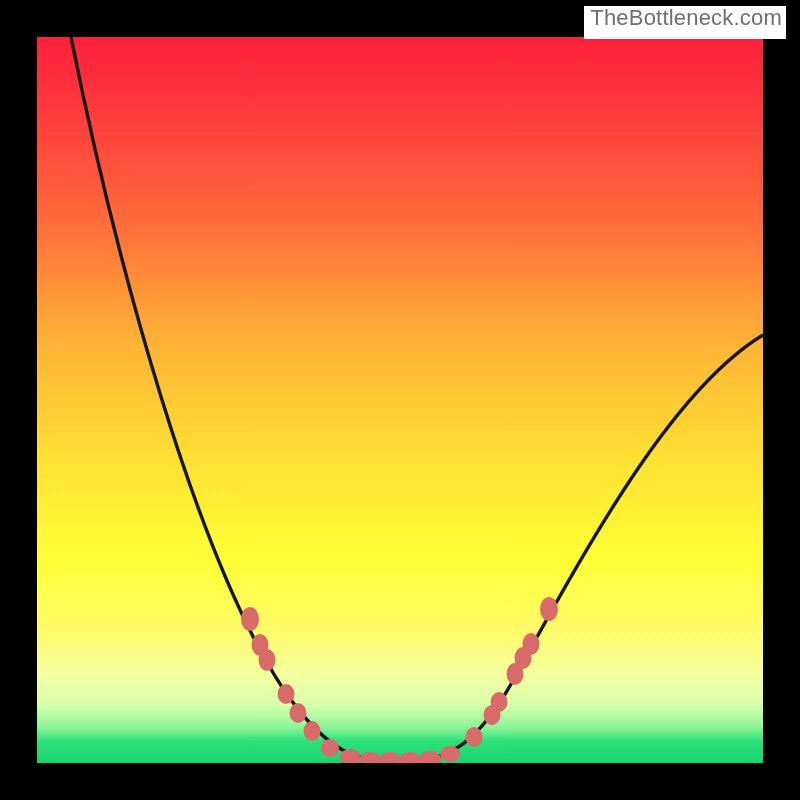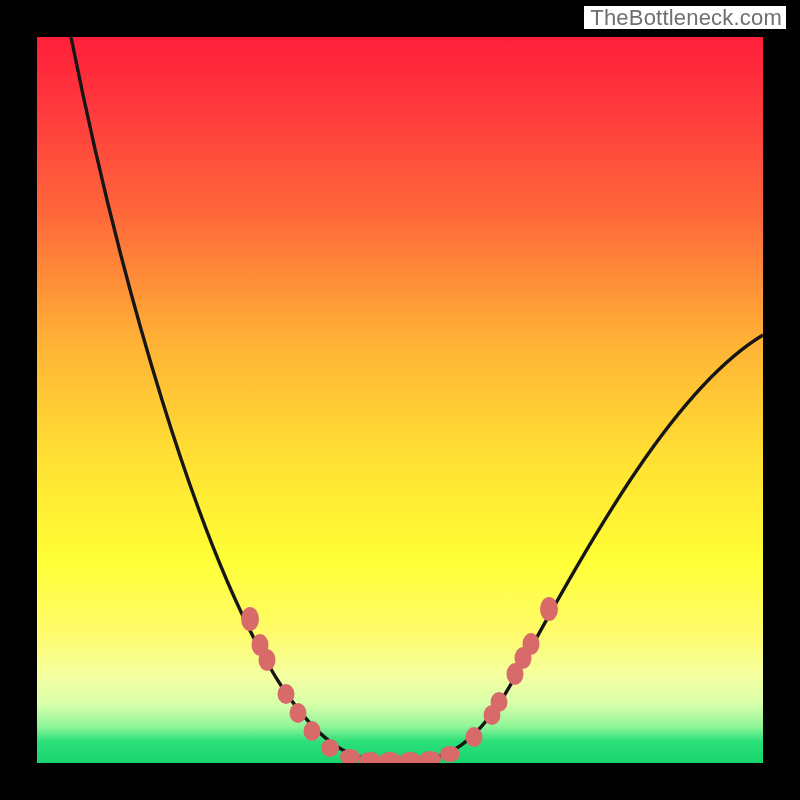--- a/index.html
+++ b/index.html
@@ -49,21 +49,21 @@
   .attribution {
     position: absolute;
     top: 6px;
     right: 14px;
     color: #6f6f6f;
     font-family: Arial, Helvetica, sans-serif;
     font-size: 22px;
     font-weight: 500;
     letter-spacing: 0.2px;
     background: #fff;
-    padding: 1px 4px 0 6px;
+    padding: 1px 4px 10px 6px;
     line-height: 22px;
   }
 </style>
 </head>
 <body>
 <div class="frame">
   <div class="plot-area"></div>
 
   <svg class="curve" viewBox="0 0 726 726">
     <path d="M 34 0

